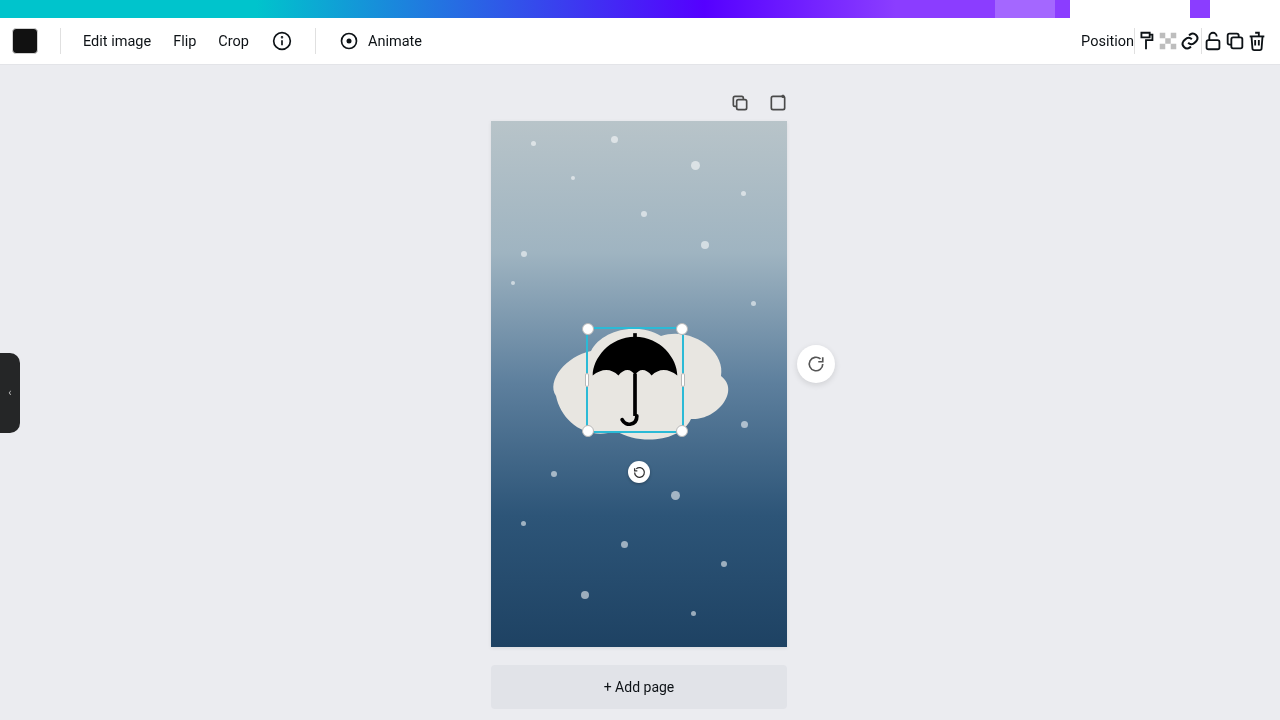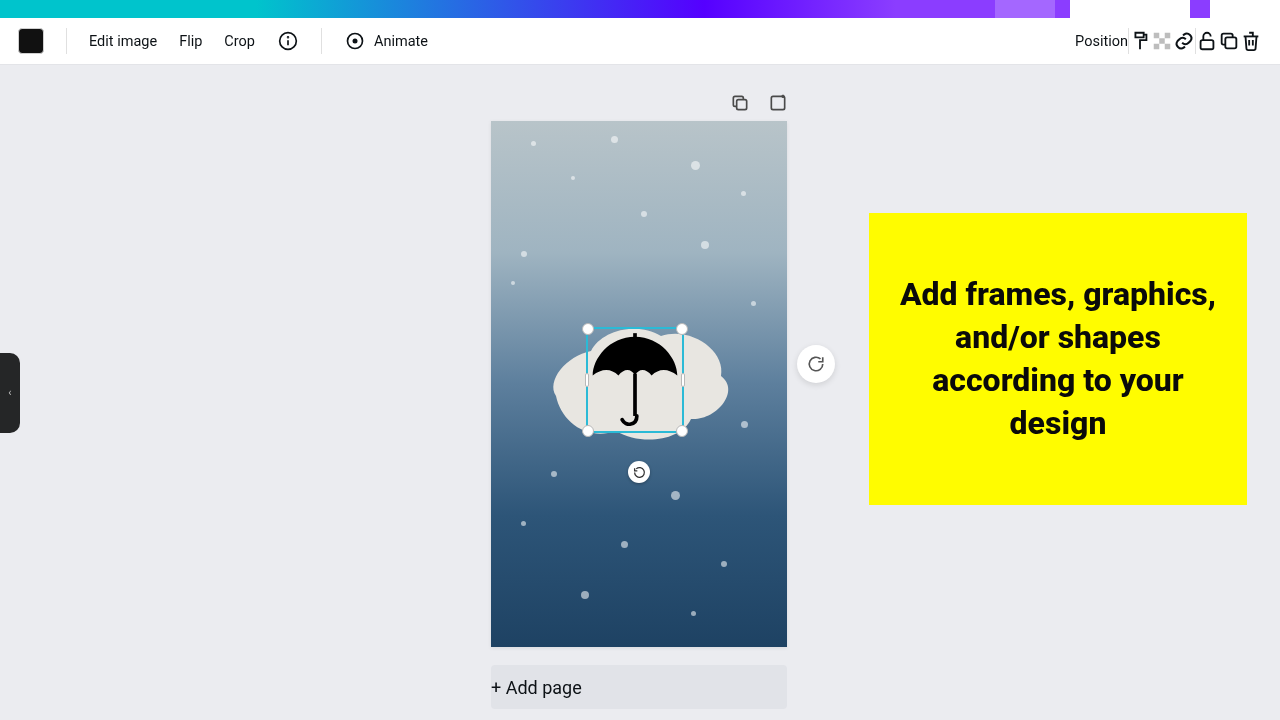--- a/index.html
+++ b/index.html
@@ -3,21 +3,21 @@
 <meta charset="utf-8">
 <style>
   * { margin: 0; padding: 0; box-sizing: border-box; font-family: -apple-system, BlinkMacSystemFont, "Segoe UI", Roboto, Helvetica, Arial, sans-serif; }
   html, body { width: 1280px; height: 720px; overflow: hidden; background: #ebecf0; }
   .gradient-bar { height: 18px; background: linear-gradient(90deg, #00c4cc 0%, #00c4cc 20%, #5500ff 55%, #8b3dff 70%, #8b3dff 100%); position: relative; }
   .gradient-bar .pill { position: absolute; top: -6px; height: 30px; background: #fff; border-radius: 5px; }
   .gradient-bar .pill.a { right: 90px; width: 120px; }
   .gradient-bar .pill.b { right: 0; width: 70px; }
   .gradient-bar .chip { position: absolute; top: -6px; right: 225px; height: 30px; width: 60px; background: rgba(255,255,255,0.22); border-radius: 5px; }
 
-  .toolbar { height: 47px; background: #fff; border-bottom: 1px solid #e3e4e8; display: flex; align-items: center; padding: 0 18px; gap: 22px; }
+  .toolbar { height: 47px; background: #fff; border-bottom: 1px solid #e3e4e8; display: flex; align-items: center; padding: 0 12px; gap: 22px; }
   .color-swatch { width: 26px; height: 26px; border-radius: 4px; border: 1px solid #d0d0d0; }
   .divider { width: 1px; height: 26px; background: #e0e0e0; }
   .tb-text { font-size: 14.5px; color: #0d1216; cursor: pointer; }
   .tb-icon { width: 22px; height: 22px; display: flex; align-items: center; justify-content: center; color: #0d1216; cursor: pointer; }
   .tb-icon svg { width: 20px; height: 20px; }
   .animate-group { display: flex; align-items: center; gap: 8px; cursor: pointer; }
   .toolbar-right { margin-left: auto; display: flex; align-items: center; }
   .toolbar-right .tb-icon svg { width: 22px; height: 22px; }
 
   .workspace { position: relative; width: 100%; height: calc(720px - 18px - 47px); background: #ebecf0; }
@@ -42,21 +42,21 @@
 
   .umbrella { position:absolute; top:210px; left:98px; width:92px; height:100px; }
   .umbrella svg{width:100%; height:100%;}
 
   .rotate-handle { position:absolute; top:340px; left:137px; width:22px; height:22px; background:#fff; border-radius:50%; box-shadow:0 1px 3px rgba(0,0,0,0.3); display:flex; align-items:center; justify-content:center; }
   .rotate-handle svg{width:13px;height:13px;}
 
   .refresh-fab { position:absolute; top:280px; left:797px; width:38px; height:38px; background:#fff; border-radius:50%; box-shadow:0 2px 6px rgba(0,0,0,0.12); display:flex; align-items:center; justify-content:center; cursor:pointer; }
   .refresh-fab svg{width:18px;height:18px; color:#555;}
 
-  .add-page { position:absolute; top:600px; left:491px; width:296px; height:44px; background:#e1e3e8; display:flex; align-items:center; justify-content:flex-start; font-size:18px; color:#0d1216; cursor:pointer; border-radius:4px; }
+  .add-page { position:absolute; top:600px; left:491px; width:296px; height:44px; background:#e1e3e8; display:flex; align-items:center; justify-content:center; font-size:14px; color:#0d1216; cursor:pointer; border-radius:4px; }
 
   .callout { position:absolute; top:148px; left:869px; width:378px; height:292px; background:#fffc00; display:flex; align-items:center; justify-content:center; padding:26px; }
   .callout-text { font-size:32px; font-weight:800; line-height:1.35; text-align:center; color:#0a0a0a; }
 </style>
 </head>
 <body>
 
 <div class="gradient-bar">
   <div class="chip"></div>
   <div class="pill a"></div>
@@ -210,16 +210,13 @@
     <svg viewBox="0 0 24 24" fill="none" stroke="currentColor" stroke-width="2.2">
         <path d="M21 12a9 9 0 1 1-3-6.7"></path>
         <path d="M21 3v6h-6"></path>
       </svg>
   </div>
 
   <div class="add-page">
     <span>+ Add page</span>
   </div>
 
-  <div class="callout">
-    <div class="callout-text">Add frames, graphics, and/or shapes according to your design</div>
-  </div>
 </div>
 
 </body></html>

